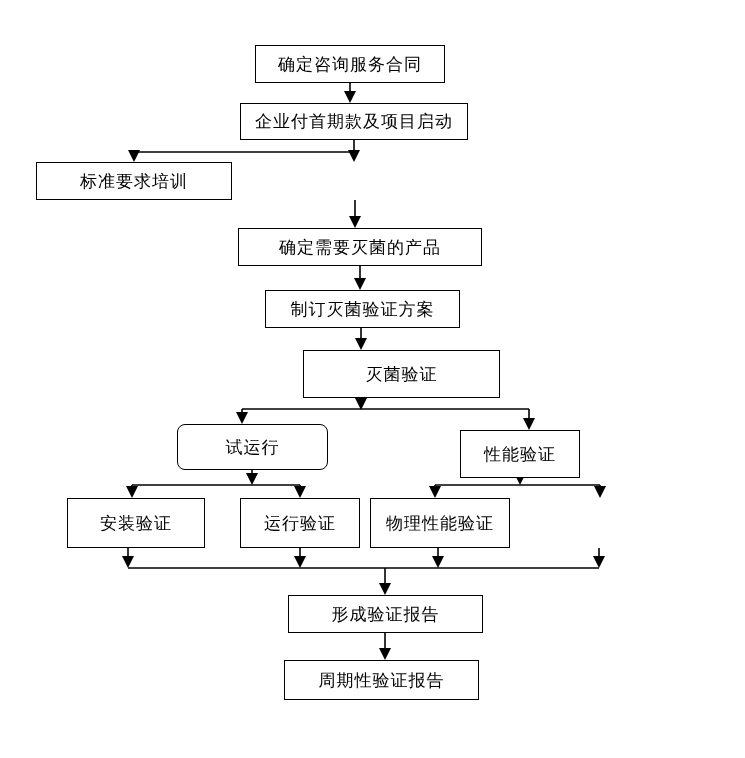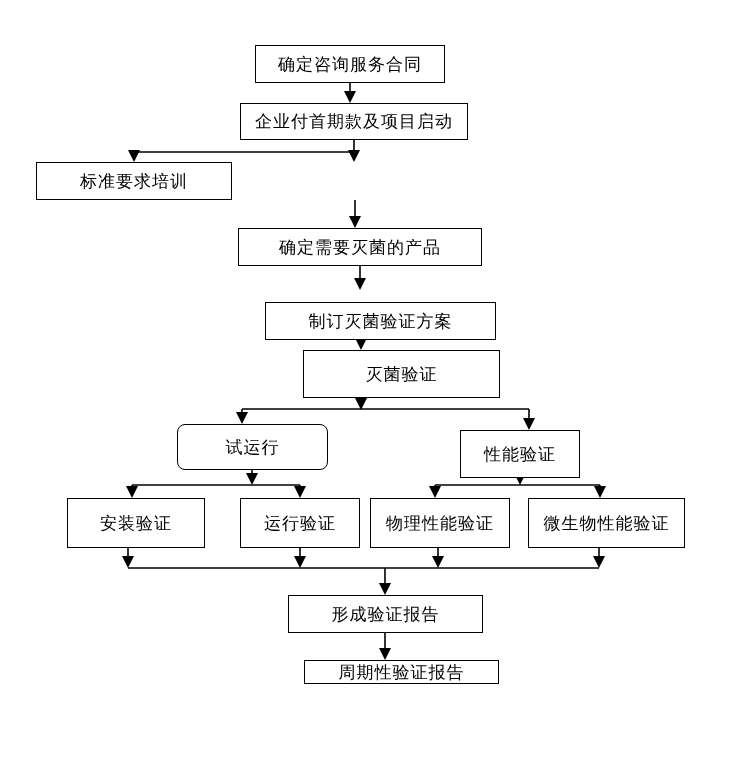--- a/index.html
+++ b/index.html
@@ -152,21 +152,21 @@
 
   <div class="node" style="left:36px;top:162px;width:196px;height:38px;">
     <span>标准要求培训</span>
   </div>
 
 
   <div class="node" style="left:238px;top:228px;width:244px;height:38px;">
     <span>确定需要灭菌的产品</span>
   </div>
 
-  <div class="node" style="left:265px;top:302px;width:231px;height:38px;">
+  <div class="node" style="left:265px;top:290px;width:195px;height:38px;">
     <span>制订灭菌验证方案</span>
   </div>
 
   <div class="node" style="left:263px;top:350px;width:197px;height:48px;margin-left:40px;">
     <span>灭菌验证</span>
   </div>
 
   <div class="node" style="left:177px;top:424px;width:151px;height:46px;border-radius:8px;">
     <span>试运行</span>
   </div>
@@ -180,25 +180,22 @@
   </div>
 
   <div class="node" style="left:240px;top:498px;width:120px;height:50px;">
     <span>运行验证</span>
   </div>
 
   <div class="node" style="left:370px;top:498px;width:140px;height:50px;">
     <span>物理性能验证</span>
   </div>
 
-  <div class="node" style="left:528px;top:498px;width:157px;height:50px;">
-    <span>微生物性能验证</span>
-  </div>
 
   <div class="node" style="left:288px;top:595px;width:195px;height:38px;">
     <span>形成验证报告</span>
   </div>
 
-  <div class="node" style="left:304px;top:660px;width:195px;height:24px;">
+  <div class="node" style="left:284px;top:660px;width:195px;height:40px;">
     <span>周期性验证报告</span>
   </div>
 
 </div>
 
 </body></html>

